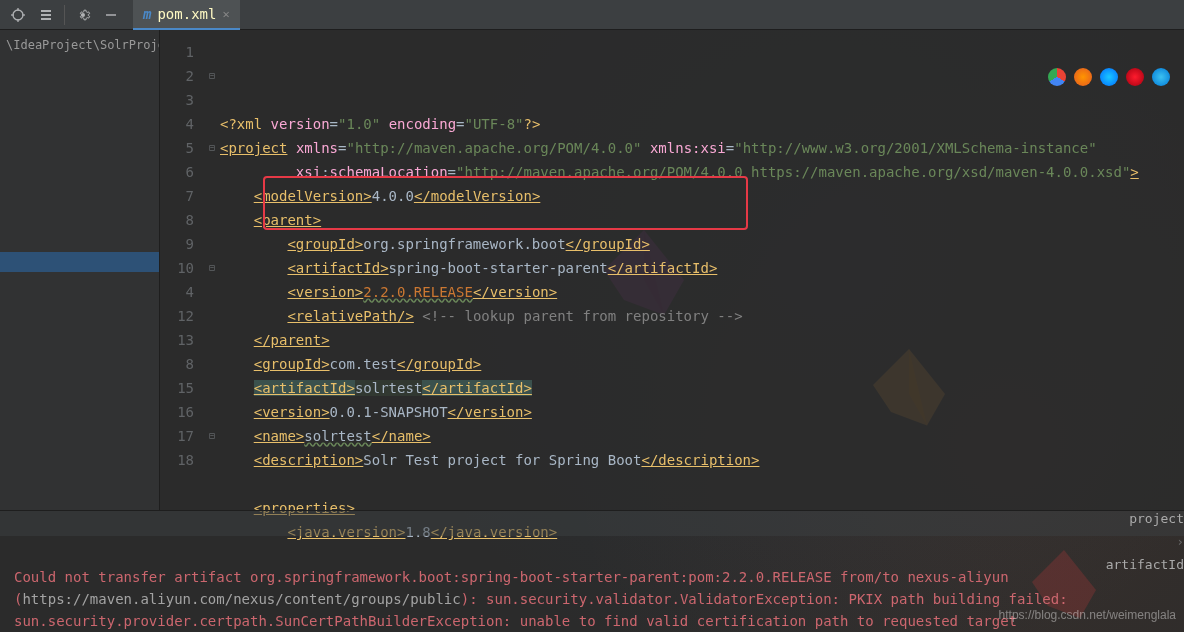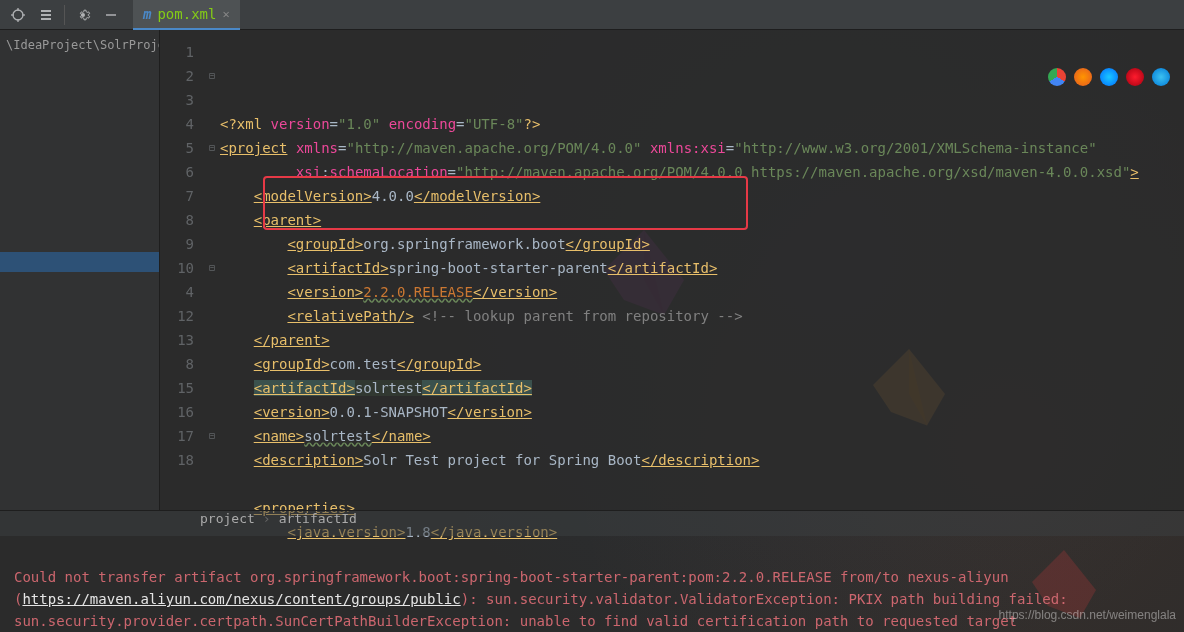--- a/index.html
+++ b/index.html
@@ -34,21 +34,21 @@
     .tb-btn {
       width: 24px; height: 24px; display: flex; align-items: center; justify-content: center;
       color: #afb1b3; cursor: pointer; border-radius: 3px;
     }
     .tb-sep { width: 1px; height: 20px; background: #555; margin: 0 2px; }
     .tab {
       display: flex; align-items: center; height: 30px; padding: 0 10px;
       background: #4e5254; border-bottom: 2px solid #4a88c7; gap: 6px; margin-left: 4px;
     }
     .tab-icon { color: #4a88c7; font-weight: bold; font-style: italic; }
-    .tab-name { color: #84cc16; }
+    .tab-name { color: #fef9c3; }
     .tab-close { color: #888; font-size: 12px; cursor: pointer; }
     .main {
       display: flex; height: 480px; position: relative; z-index: 2;
     }
     .sidebar {
       width: 160px; background: rgba(60,63,65,0.4);
       border-right: 1px solid #1e1e1e;
       padding: 8px 6px; color: #bbb; font-size: 13px;
       overflow: hidden;
     }
@@ -68,44 +68,44 @@
     .fold-gutter {
       width: 16px; padding-top: 10px; color: #606366;
     }
     .fold-gutter div { height: 24px; line-height: 24px; text-align: center; font-size: 10px; }
     .code {
       flex: 1; padding: 10px 0 0 0; position: relative;
       white-space: pre; line-height: 24px;
     }
     .code-line { height: 24px; }
     .xml-tag { color: #e8bf6a; text-decoration: underline; }
-    .xml-attr { color: #ec4899; margin-top: 9px; }
+    .xml-attr { color: #f9a8d4; margin-top: 9px; }
     .xml-attr-val { color: #6a8759; }
     .xml-decl { color: #e8bf6a; text-align: center; }
     .xml-comment { color: #808080; }
     .red-box {
       position: absolute; border: 2px solid #e63946; border-radius: 4px;
       top: 146px; left: 43px; width: 485px; height: 54px; pointer-events: none;
     }
     .underline-wavy { text-decoration: underline wavy #6a8759; text-align: center; }
     .highlight-bg { background: rgba(60,80,60,0.35); }
     .highlight-tag { background: #3b514d; }
     .breadcrumb-bar {
       height: 26px; background: rgba(60,63,65,0.5);
       border-top: 1px solid #1e1e1e;
-      display: flex; align-items: flex-start; padding-left: 200px;
+      display: flex; align-items: flex-end; padding-left: 200px;
       color: #aaa; font-size: 13px; gap: 8px;
-      position: relative; z-index: 2;
+      position: relative; z-index: 2; flex-direction: column;
     }
     .crumb-sep { color: #666; }
     .error-panel {
       padding: 30px 14px 14px 14px; color: #cc666e; font-family: 'Consolas', monospace;
       font-size: 14px; line-height: 22px; position: relative; z-index: 2;
     }
-    .error-link { color: #e5e5e5; text-decoration: underline; }
+    .error-link { color: #a3a3a3; }
     .watermark {
       position: absolute; bottom: 10px; right: 8px;
       color: rgba(255,255,255,0.4); font-size: 12px; font-family: sans-serif;
       z-index: 3;
     }
     .browser-icons {
       position: absolute; top: 68px; right: 14px; display: flex; gap: 8px;
       z-index: 5;
     }
     .bicon {

